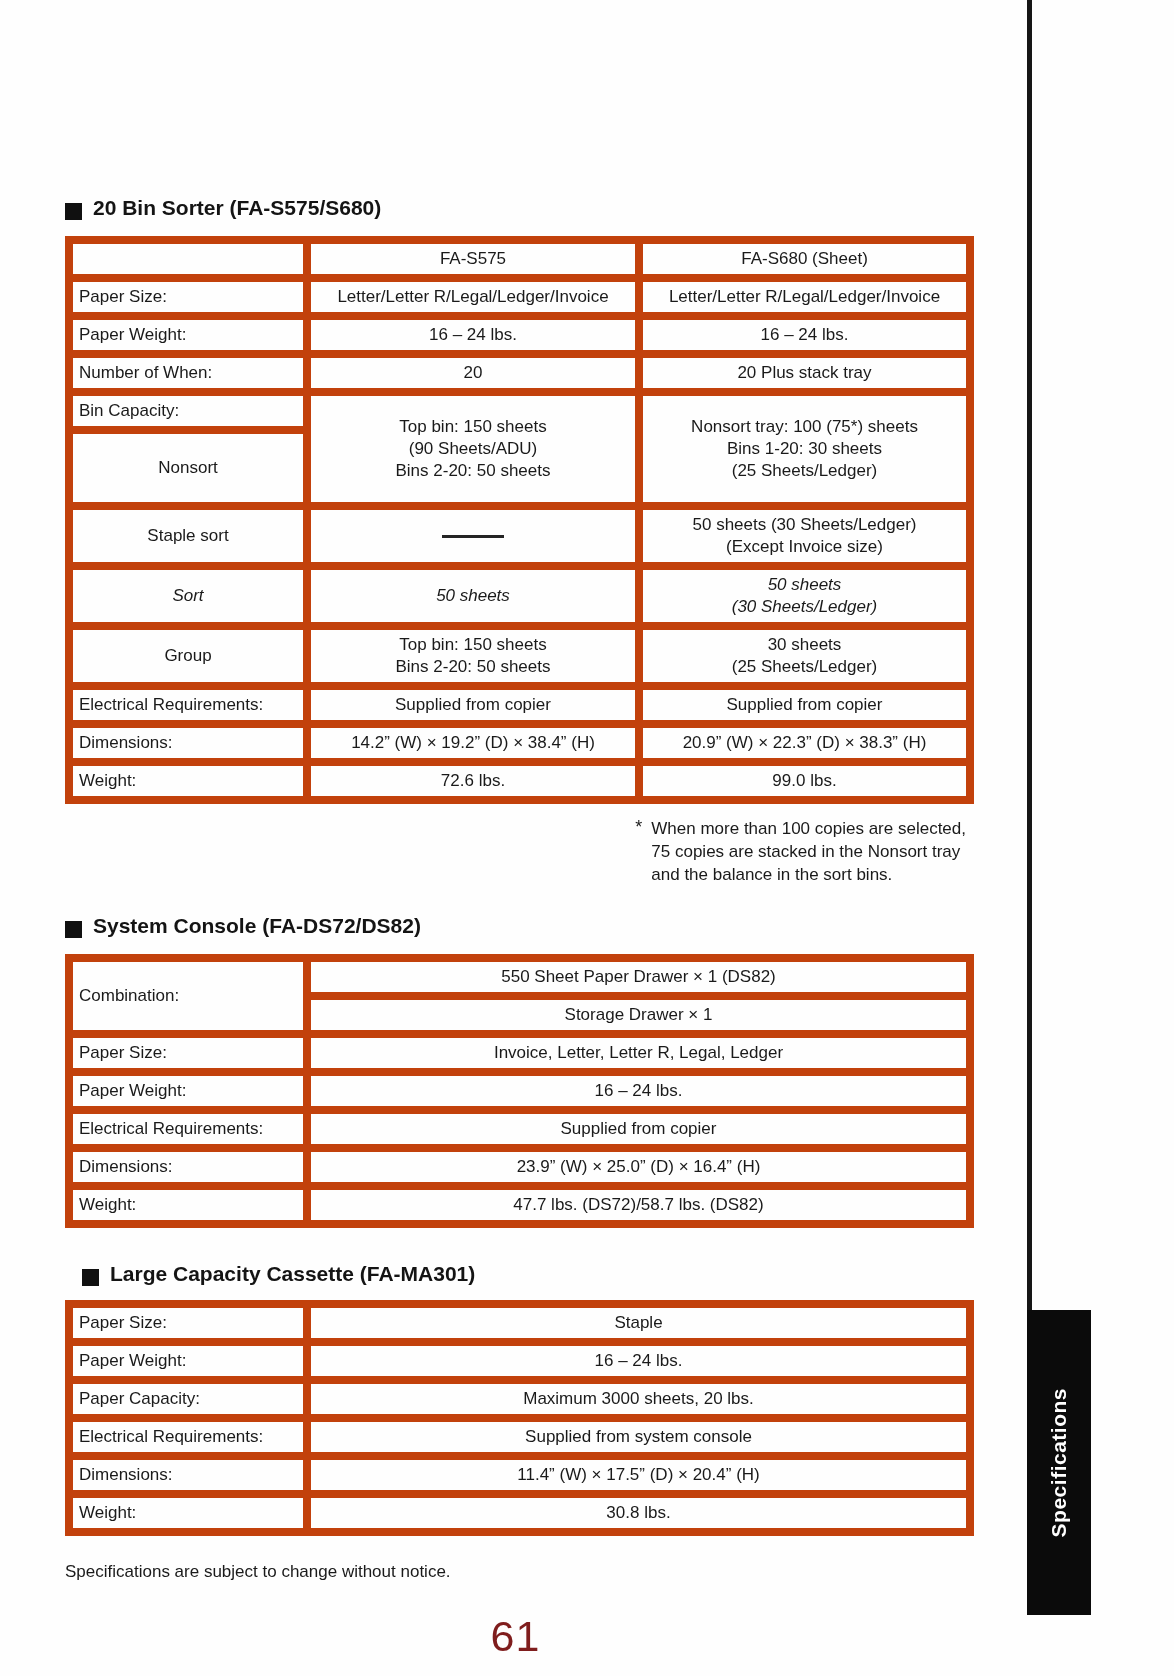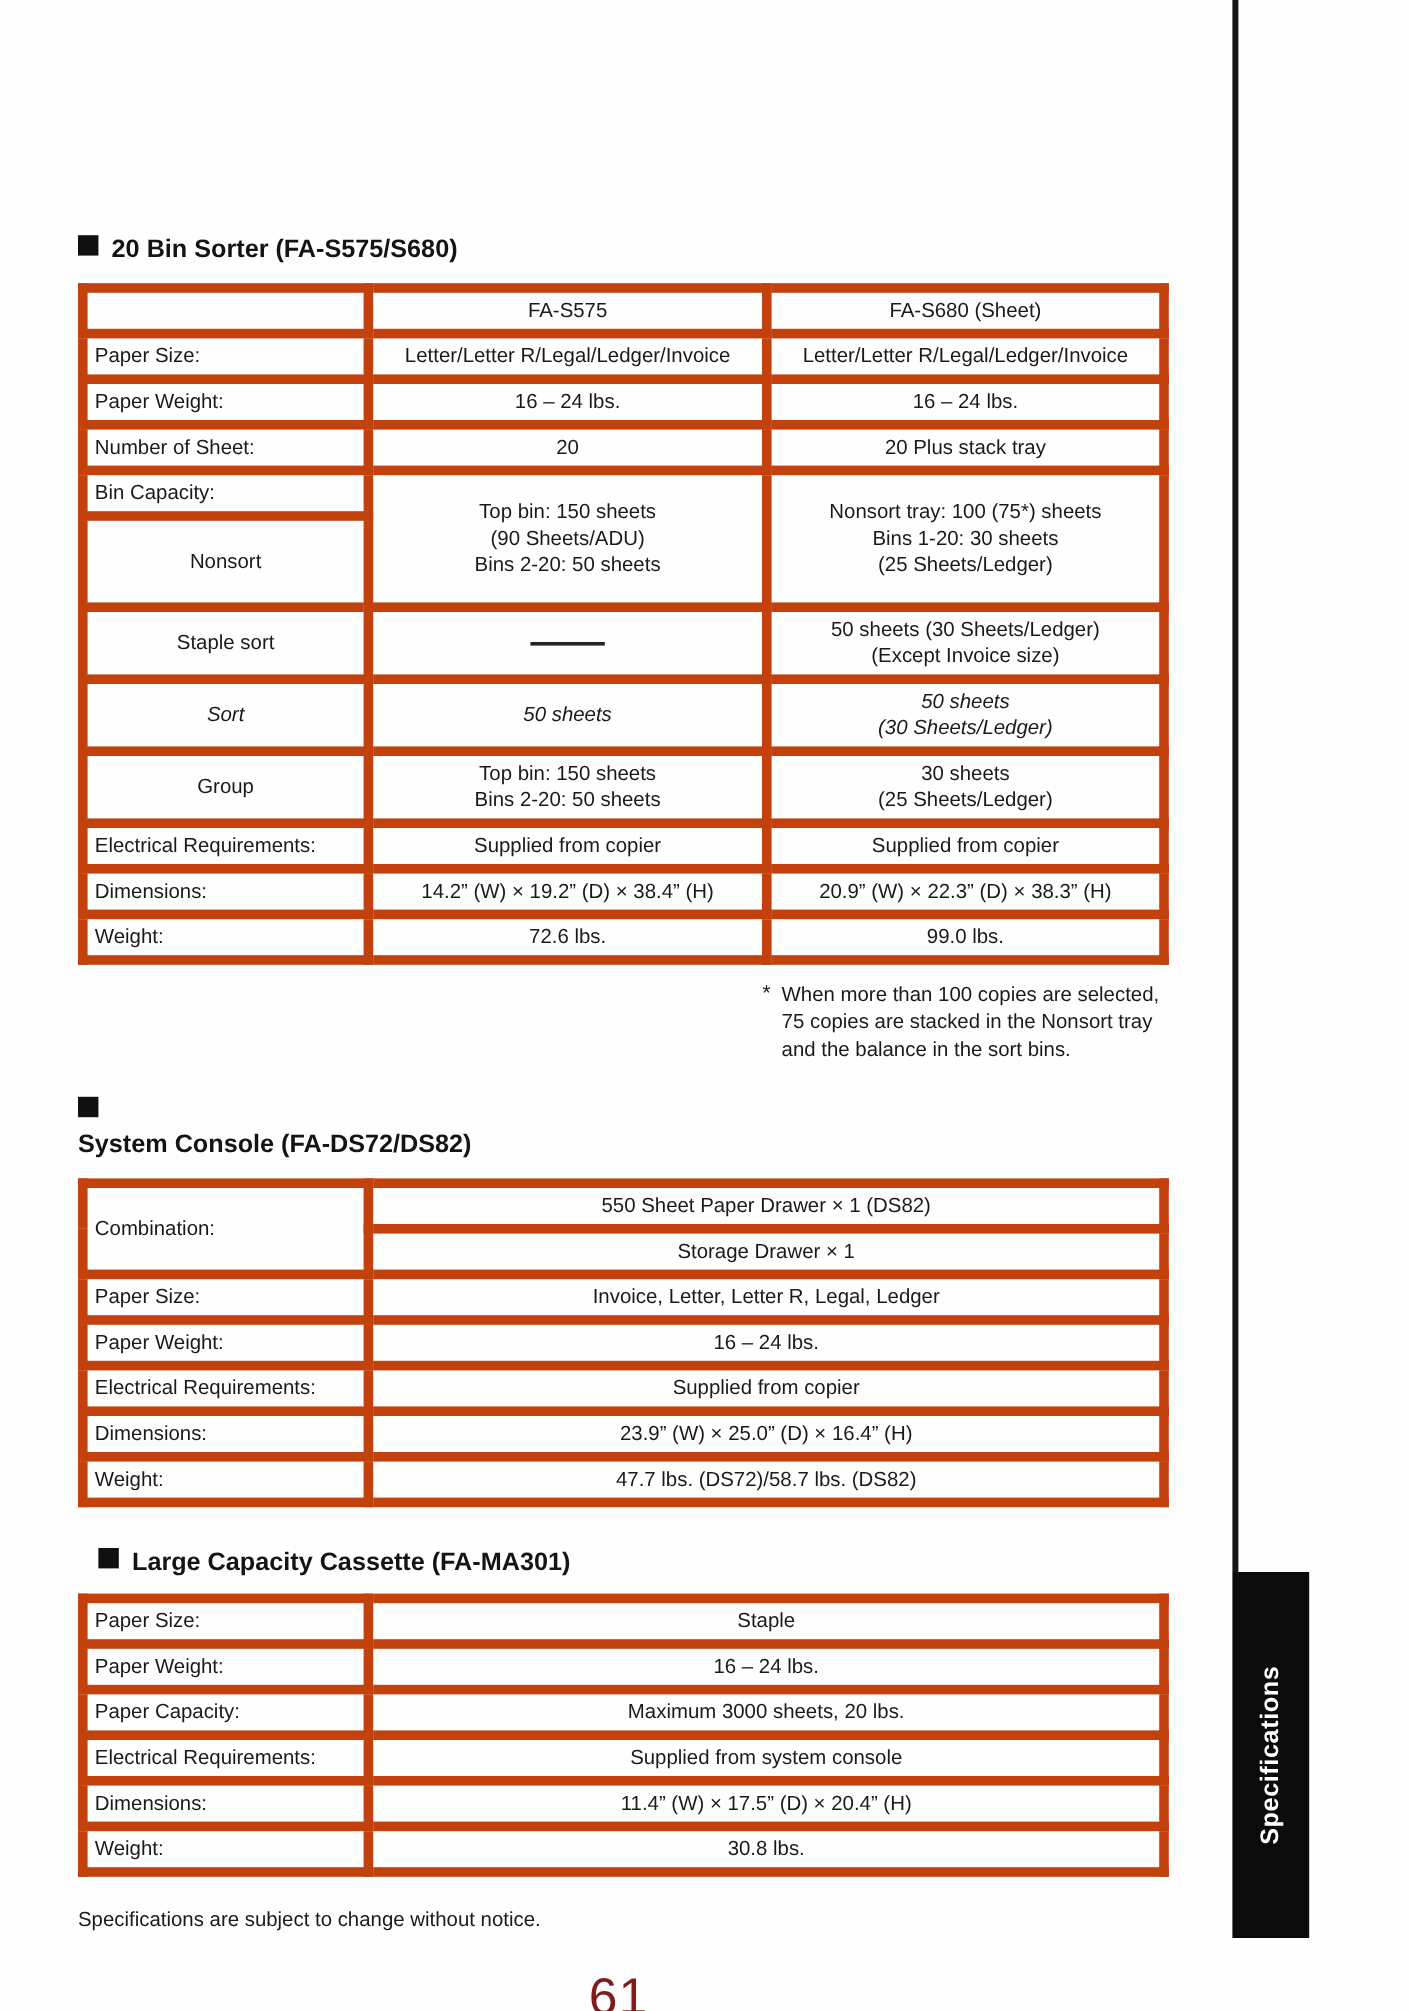--- a/index.html
+++ b/index.html
@@ -6,27 +6,27 @@
   html,body { background:#ffffff; }
   body {
     width:1174px; height:1676px; position:relative; overflow:hidden;
     font-family:"Liberation Sans","DejaVu Sans",sans-serif;
     color:#1a1a1a;
   }
   .page { position:absolute; inset:0; background:#fefefe; }
   .content { position:absolute; left:65px; top:0; width:901px; }
 
   .section-title {
-    display:flex; align-items:flex-start; gap:11px;
+    display:flex; align-items:flex-end; gap:11px;
     font-size:21px; font-weight:bold; color:#141414;
   }
   .bullet { width:17px; height:17px; background:#101010; flex:0 0 auto; }
 
   .t1-title { margin-top:196px; margin-bottom:16px; }
-  .t2-title { margin-top:28px;  margin-bottom:16px;flex-direction:column; }
+  .t2-title { margin-top:28px;  margin-bottom:16px; }
   .t3-title { margin-top:34px;  margin-bottom:14px;padding-left:17px; }
 
   table.spec { border-collapse:collapse; width:901px; table-layout:fixed; }
   table.spec td, table.spec th {
     border:8px solid #c2410c; font-weight:normal;
     font-size:17px; line-height:22px; vertical-align:middle;
     padding:4px 6px;
   }
   td.lbl { text-align:left; padding-left:13px; }
   td.sublbl { text-align:center; }
@@ -91,21 +91,21 @@
         <td class="lbl">Paper Size:</td>
         <td class="cell">Letter/Letter R/Legal/Ledger/Invoice</td>
         <td class="cell">Letter/Letter R/Legal/Ledger/Invoice</td>
       </tr>
       <tr class="h36">
         <td class="lbl">Paper Weight:</td>
         <td class="cell">16 – 24 lbs.</td>
         <td class="cell">16 – 24 lbs.</td>
       </tr>
       <tr class="h36">
-        <td class="lbl">Number of Sheet:</td>
+        <td class="lbl">Number of When:</td>
         <td class="cell">20</td>
         <td class="cell">20 Plus stack tray</td>
       </tr>
       <tr class="h36">
         <td class="lbl">Bin Capacity:</td>
         <td class="cell" rowspan="2">Top bin: 150 sheets
 (90 Sheets/ADU)
 Bins 2-20: 50 sheets</td>
         <td class="cell" rowspan="2">Nonsort tray: 100 (75*) sheets
 Bins 1-20: 30 sheets

